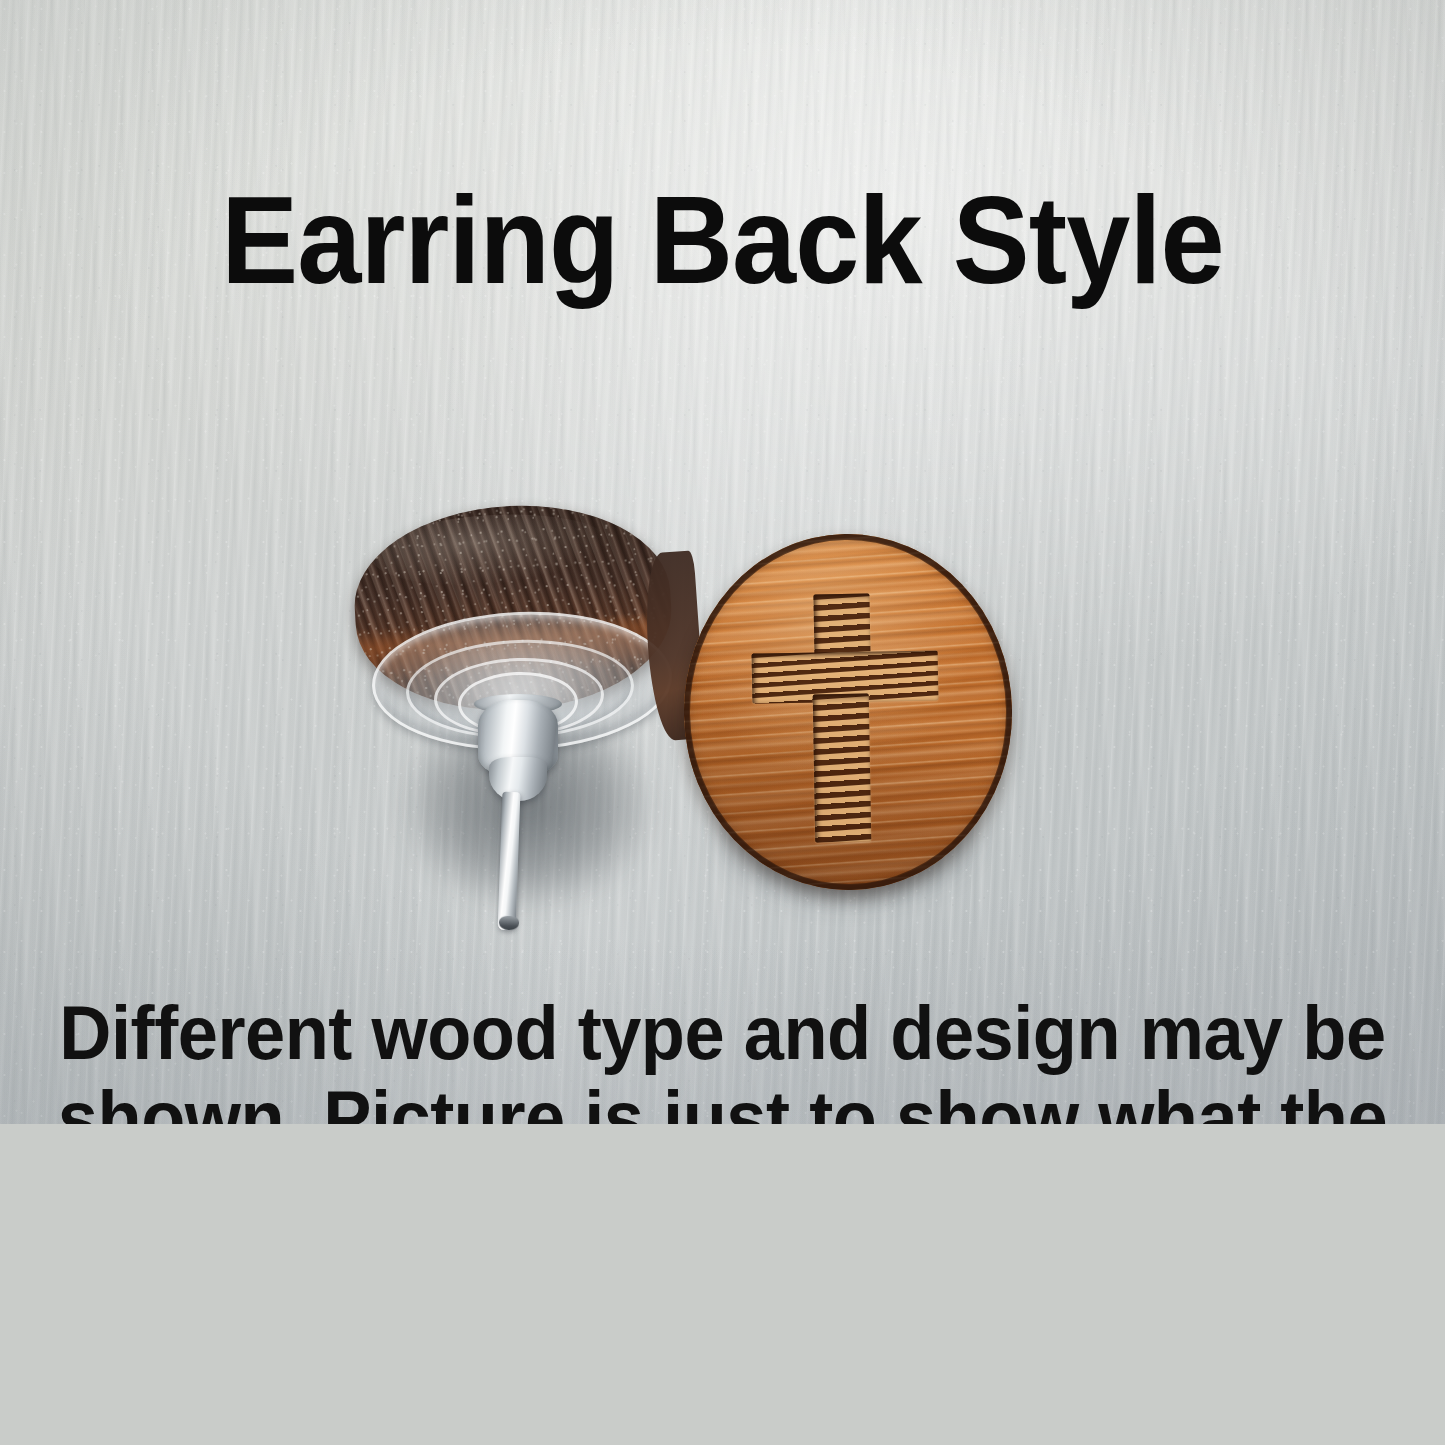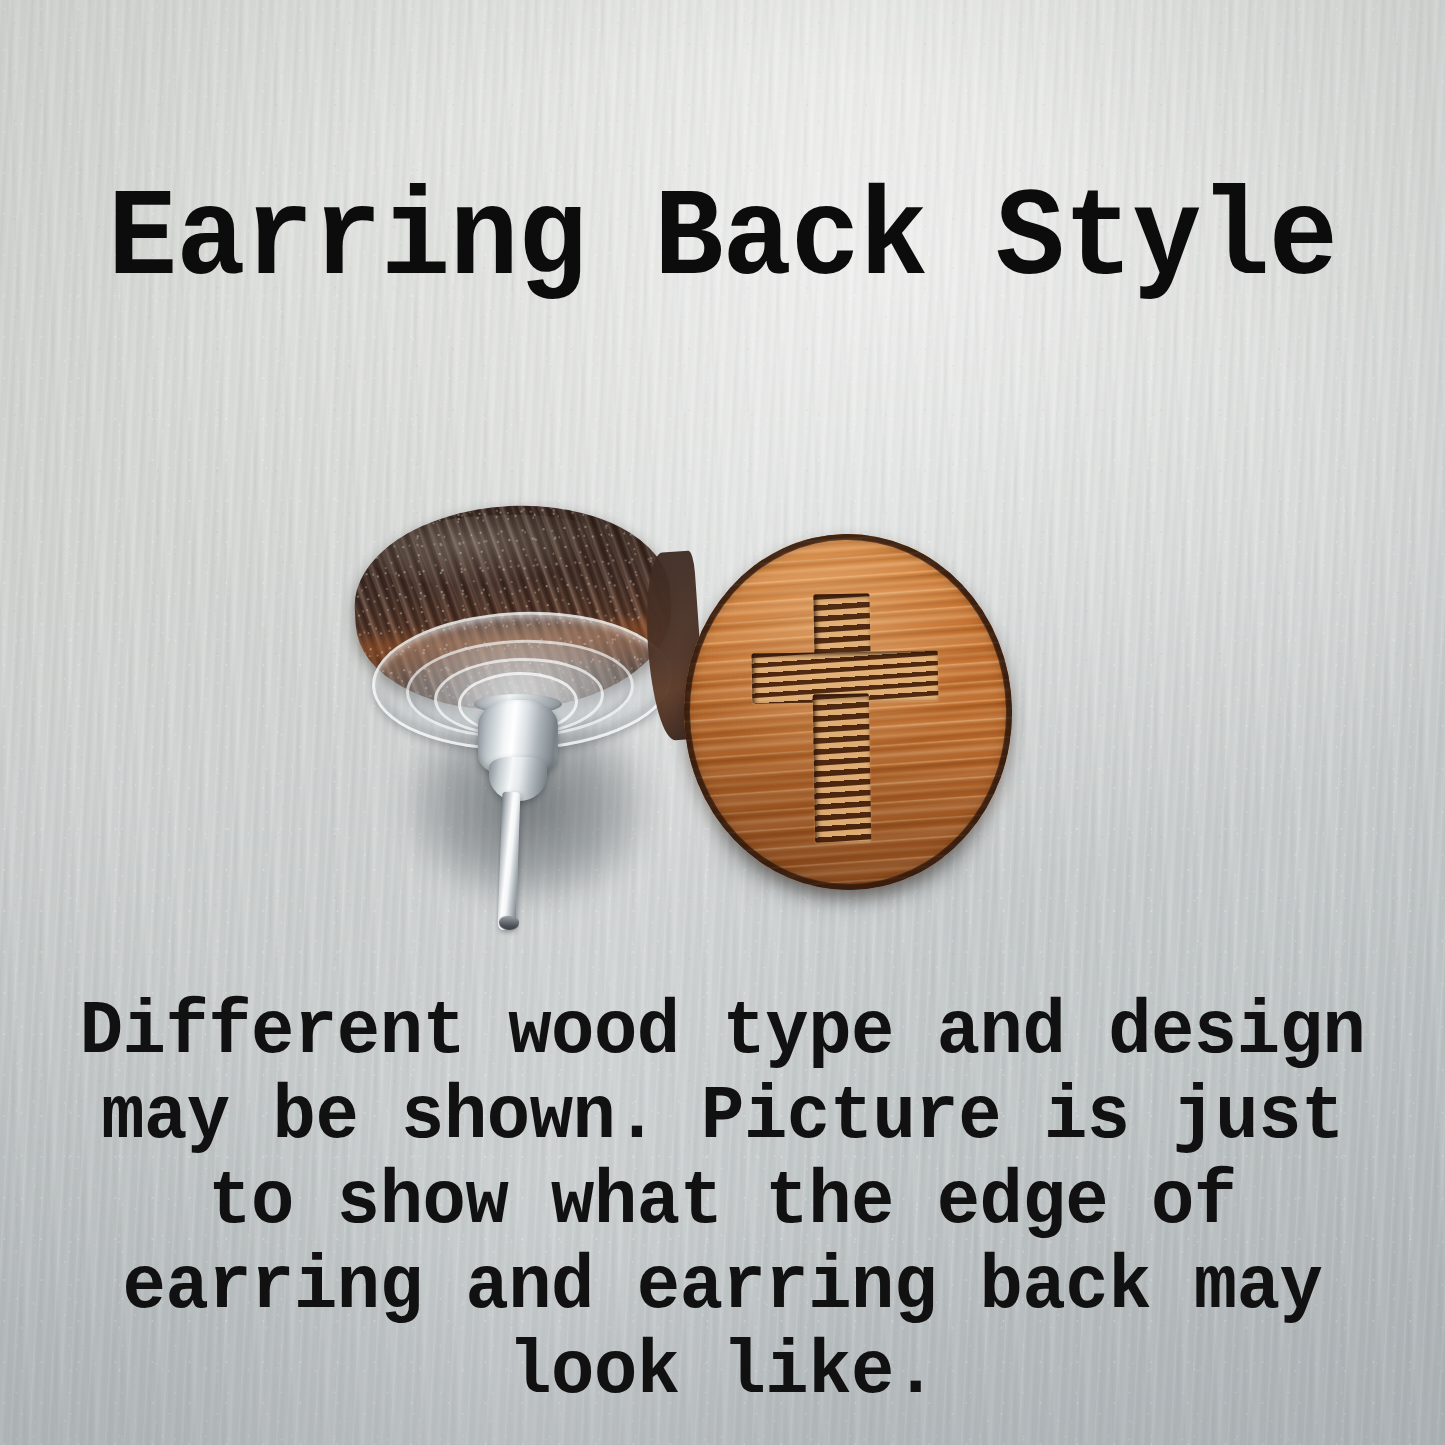--- a/index.html
+++ b/index.html
@@ -3,23 +3,23 @@
 <meta charset="utf-8">
 <style>
   html, body {
     margin: 0;
     padding: 0;
     background: #c9ccc9;
   }
   #stage {
     position: relative;
     width: 1445px;
-    height: 1445px;
+    height: 1124px;
     overflow: hidden;
-    font-family: Liberation Mono, monospace;
+    font-family: Liberation Sans, sans-serif;
     background: #d6d8d4;
   }
 
   
   .bg-base {
     position: absolute; inset: 0;
     background:
       radial-gradient(ellipse 90% 70% at 62% 18%, rgba(255,255,255,0.55) 0%, rgba(255,255,255,0.0) 62%),
       linear-gradient(168deg,
         #dcdeda 0%,

